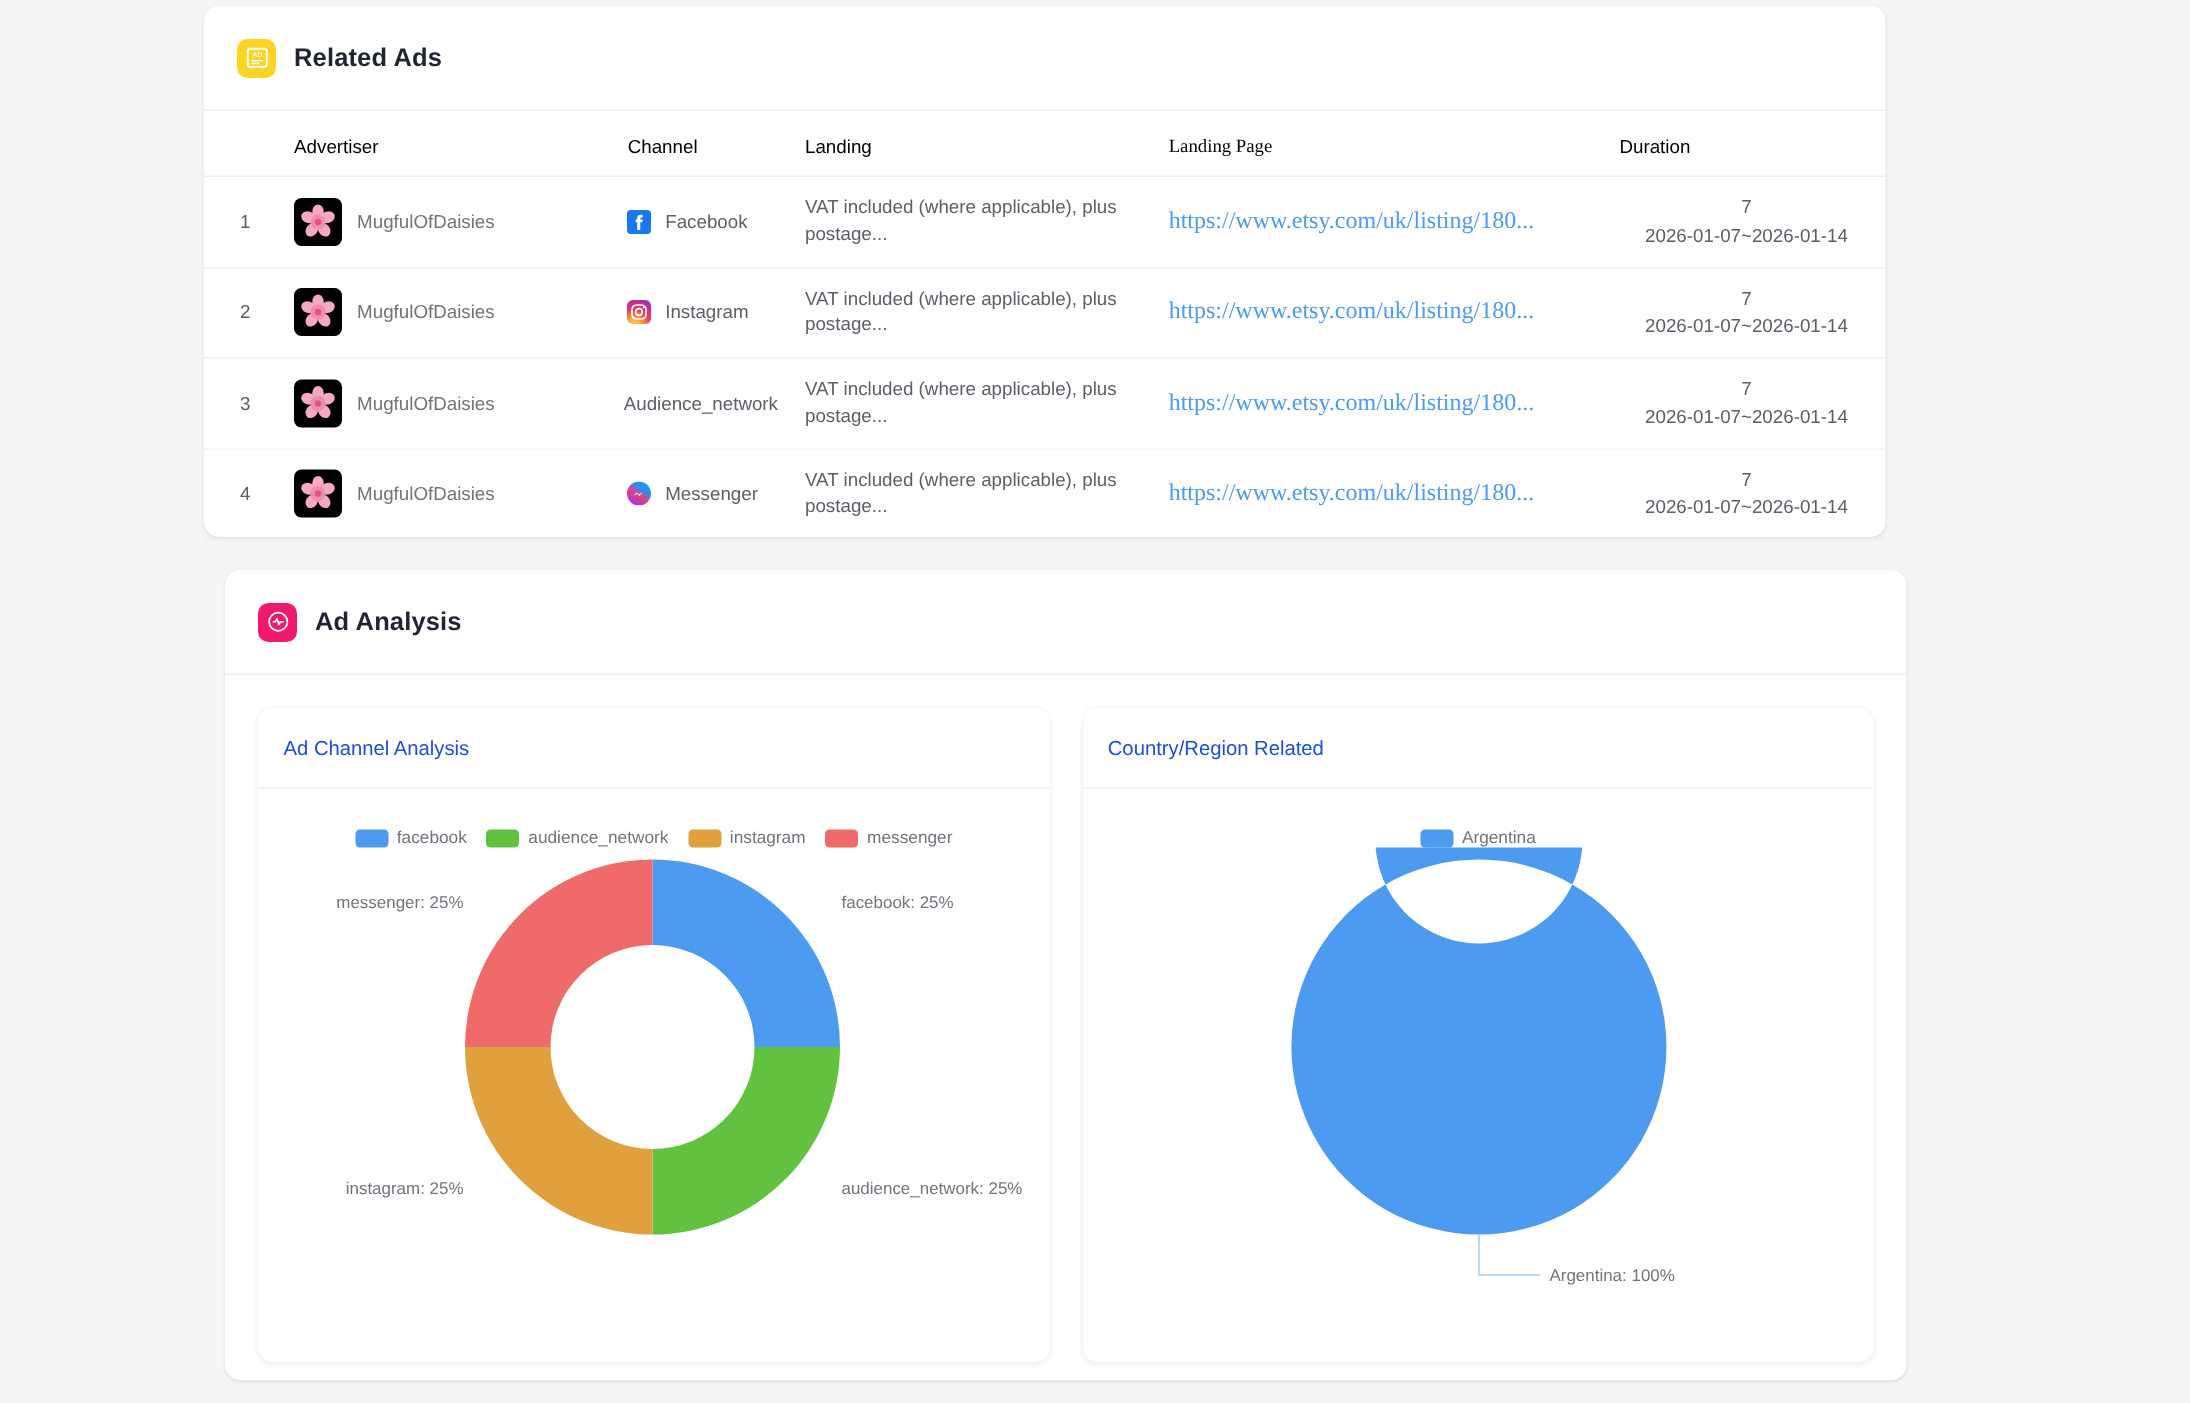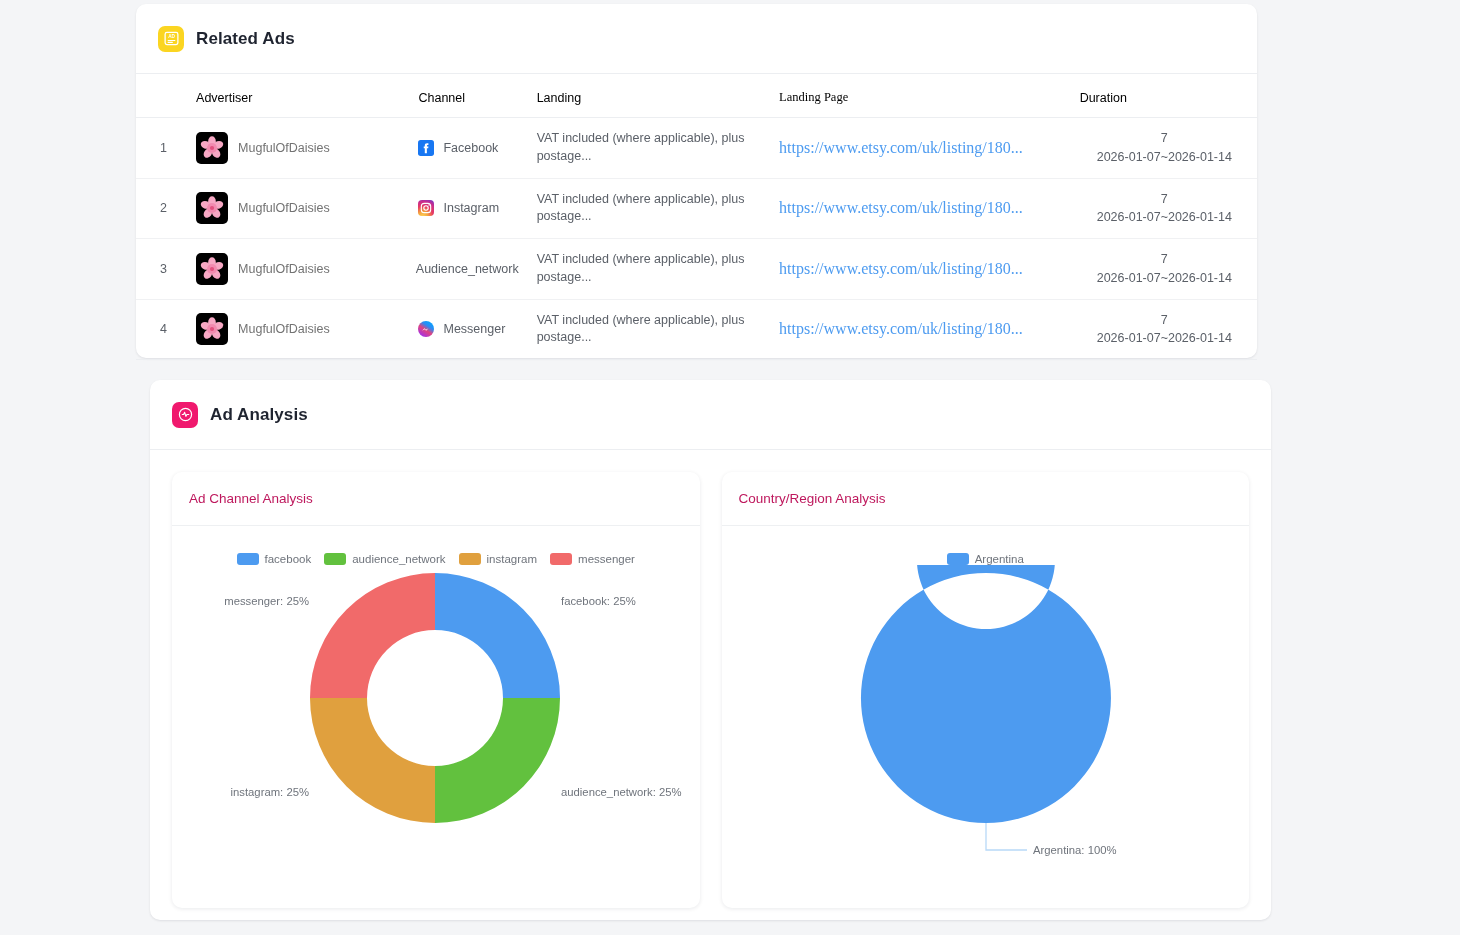--- a/index.html
+++ b/index.html
@@ -160,21 +160,21 @@
     overflow: hidden;
   }
 
   .chart-panel-header {
     height: 54px;
     display: flex;
     align-items: center;
     padding-left: 17px;
     border-bottom: 1px solid #eef0f2;
     font-size: 13.5px;
-    color: #be185d;
+    color: #1d4ed8;
   }
 
   .chart-legend {
     display: flex;
     align-items: center;
     justify-content: center;
     gap: 13px;
     margin-top: 27px;
   }
   .legend-item { display: flex; align-items: center; gap: 6px; }
@@ -453,21 +453,21 @@
 
             <text class="slice-label" x="389" y="40" text-anchor="start">facebook: 25%</text>
             <text class="slice-label" x="389" y="231" text-anchor="start">audience_network: 25%</text>
             <text class="slice-label" x="137" y="231" text-anchor="end">instagram: 25%</text>
             <text class="slice-label" x="137" y="40" text-anchor="end">messenger: 25%</text>
           </svg>
         </div>
       </div>
 
       <div class="chart-panel">
-        <div class="chart-panel-header">Country/Region Analysis</div>
+        <div class="chart-panel-header">Country/Region Related</div>
 
         <div class="chart-legend">
           <span class="legend-item">
             <span class="legend-swatch" style="background:#4d9bf0;"></span>
             <span class="legend-label">Argentina</span>
           </span>
         </div>
 
         <div class="chart-area">
           <svg class="chart-svg" width="528" height="340" viewBox="0 0 528 340">

